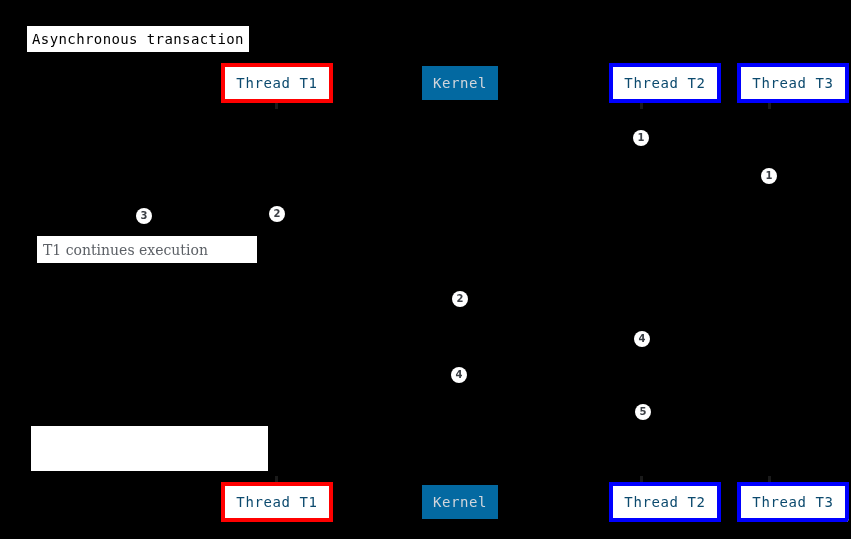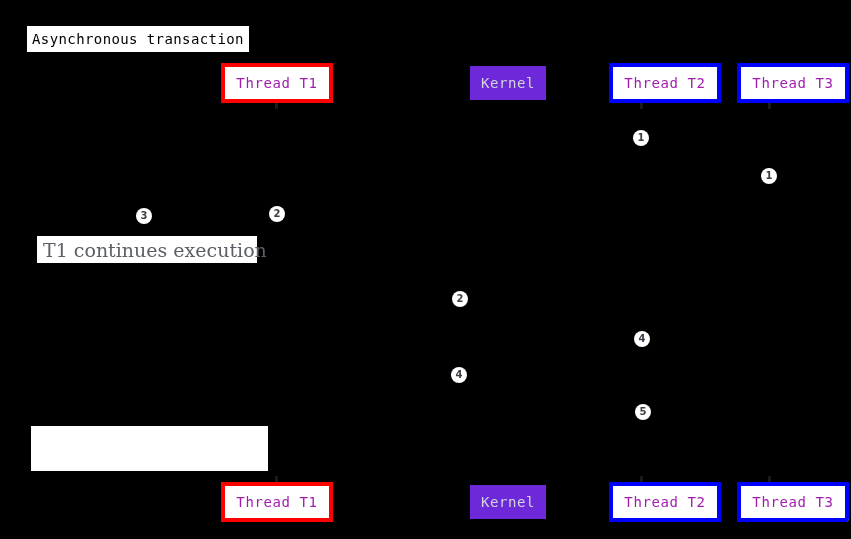--- a/index.html
+++ b/index.html
@@ -37,54 +37,53 @@
     padding: 0 5px;
     white-space: nowrap;
   }
 
   
   .lifeline-head {
     display: flex;
     align-items: center;
     justify-content: center;
     background: #ffffff;
-    color: #a21caf;
+    color: #0c4a6e;
     font-family: "DejaVu Sans Mono", "Liberation Mono", monospace;
     font-size: 14px;
     letter-spacing: 0.6px;
     white-space: nowrap;
   }
   .lifeline-head.red {
     border: 4px solid #ff0000;
   }
   .lifeline-head.blue {
     border: 4px solid #0000ff;
     margin-left: 23px;
   }
   .lifeline-head.solid-blue {
-    background: #6d28d9;
+    background: #0369a1;
     border: none;
     color: #d2d6dc;
-    margin-left: 48px;
   }
 
   
   .lifeline-stub {
     position: absolute;
     width: 3px;
     height: 6px;
     background: #1a1a1a;
   }
 
   
   .note-box {
     background: #ffffff;
     color: #5c6066;
     font-family: "DejaVu Serif", "Liberation Serif", serif;
-    font-size: 19px;
+    font-size: 14px;
     display: flex;
     align-items: center;
     padding: 0 6px;
     white-space: nowrap;
     box-sizing: border-box;
   }
   .blank-box {
     background: #ffffff;
   }
 

